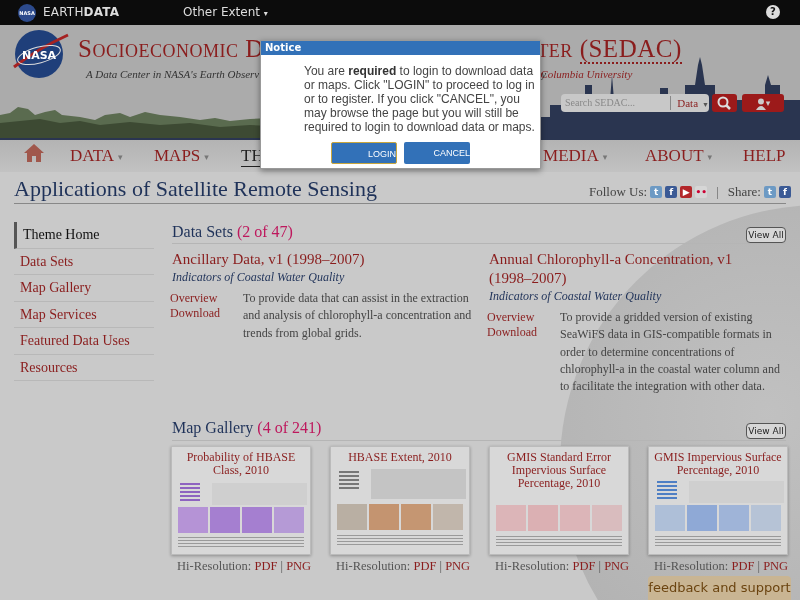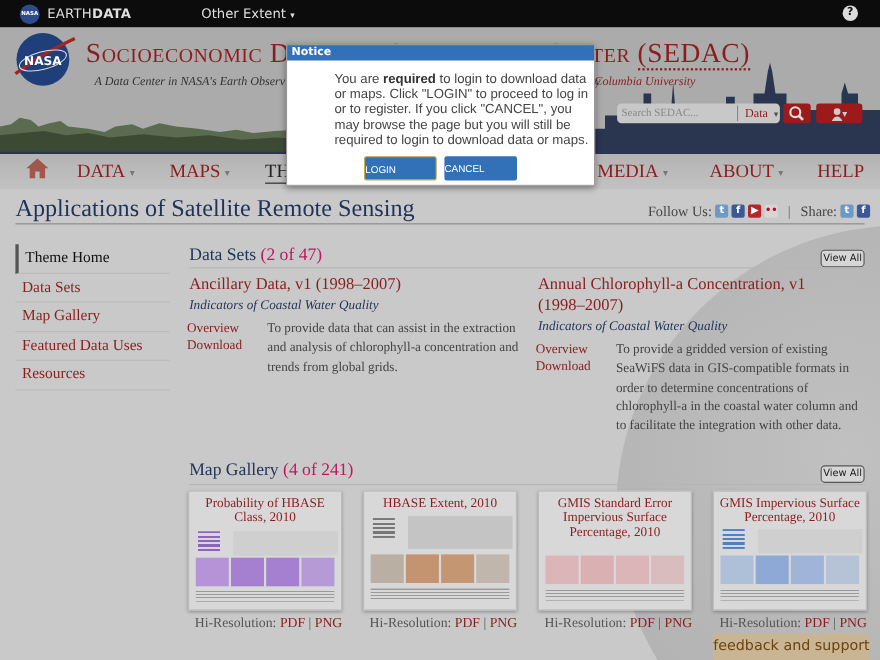--- a/index.html
+++ b/index.html
@@ -69,21 +69,21 @@
 .card .leg{position:absolute;left:8px;width:20px;height:18px;background:repeating-linear-gradient(#777 0 2px,transparent 2px 4px)}
 .hires{position:absolute;top:559px;font-size:12.5px;color:#555;white-space:nowrap}
 .hires a{color:#8a1d1d;text-decoration:none}
 .feedback{position:absolute;left:648px;top:576px;width:143px;height:24px;background:#c9b593;border-radius:4px 4px 0 0;color:#6b4410;font-family:"DejaVu Sans",sans-serif;font-size:13px;text-align:center;line-height:24px}
 
 .overlay{position:absolute;left:0;top:0;width:800px;height:600px;background:rgba(0,0,0,0)}
 .modal{position:absolute;left:260px;top:40px;width:281px;height:129px;background:#fff;border:1px solid #999;box-shadow:0 2px 6px rgba(0,0,0,.4)}
 .modal .mh{height:14px;background:#3271b8;color:#fff;font-family:"DejaVu Sans",sans-serif;font-size:10px;font-weight:bold;padding-left:4px;line-height:14px}
 .modal .mb{position:absolute;left:43px;top:23px;width:232px;font-family:"Liberation Sans",sans-serif;font-size:12px;color:#444;line-height:14px}
 .modal .mb b{color:#333}
-.btn{position:absolute;top:101px;height:22px;background:#3271b8;color:#fff;font-family:"Liberation Sans",sans-serif;font-size:9px;text-align:left;line-height:22px;border-radius:2px}
+.btn{position:absolute;top:101px;height:22px;background:#3271b8;color:#fff;font-family:"Liberation Sans",sans-serif;font-size:9px;text-align:right;line-height:22px;border-radius:2px}
 .btn.login{left:70px;width:66px;border:1px solid #c9a73e}
 .btn.cancel{left:143px;width:66px}
 </style>
 </head>
 <body>
 
 <div class="globe"></div>
 
 <div class="topbar">
   <div class="nasa-mini">NASA</div>
@@ -152,20 +152,21 @@
   <span class="sep">|</span>
   <span>Share:</span>
   <span class="soc tw">t</span>
   <span class="soc fb">f</span>
 </div>
 
 <div class="sidebar">
   <a class="s-item first">Theme Home</a>
   <a class="s-item">Data Sets</a>
   <a class="s-item">Map Gallery</a>
+  <a class="s-item">Map Services</a>
   <a class="s-item">Featured Data Uses</a>
   <a class="s-item">Resources</a>
 </div>
 
 <div class="sec-head" style="left:172px;top:223px"><span>Data Sets</span> <span class="cnt">(2 of 47)</span></div>
 <div class="viewall" style="left:746px;top:227px">View All</div>
 <div class="sec-rule" style="left:172px;top:243px;width:614px"></div>
 
 <div class="ds-title" style="left:172px;top:250px;width:300px">Ancillary Data, v1 (1998–2007)</div>
 <div class="ds-sub" style="left:172px;top:270px">Indicators of Coastal Water Quality</div>

